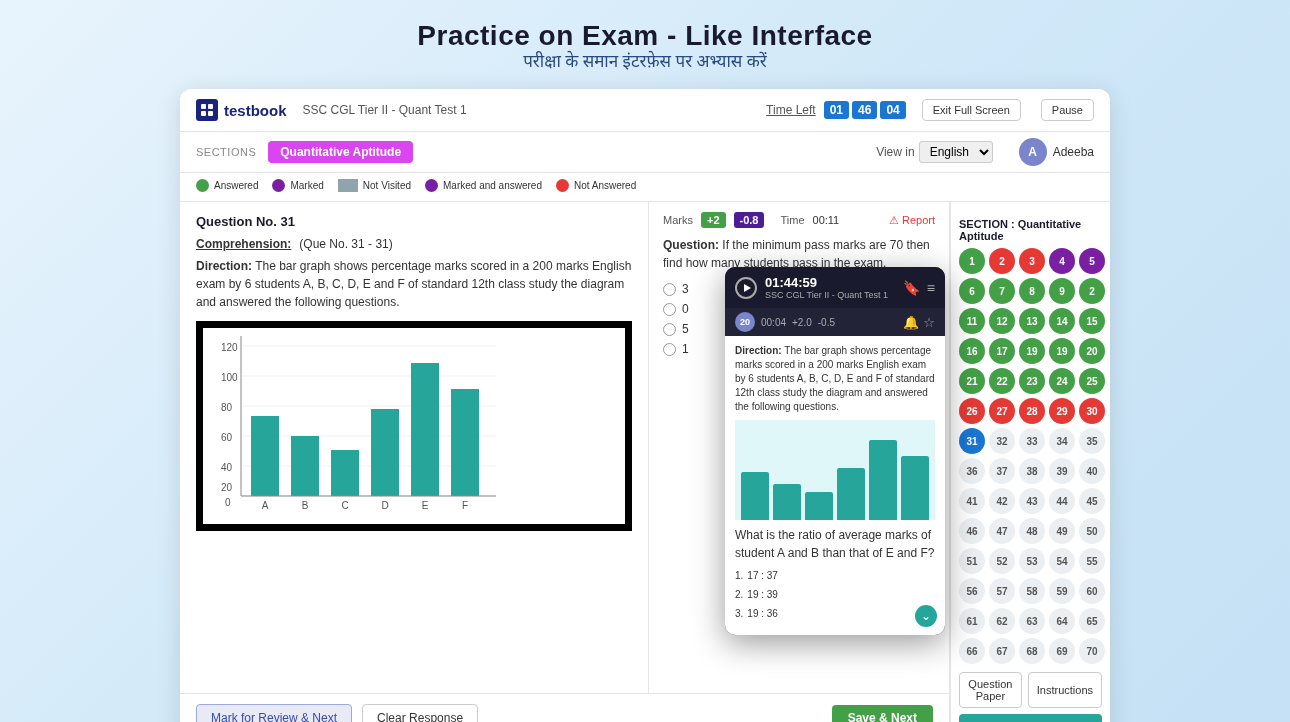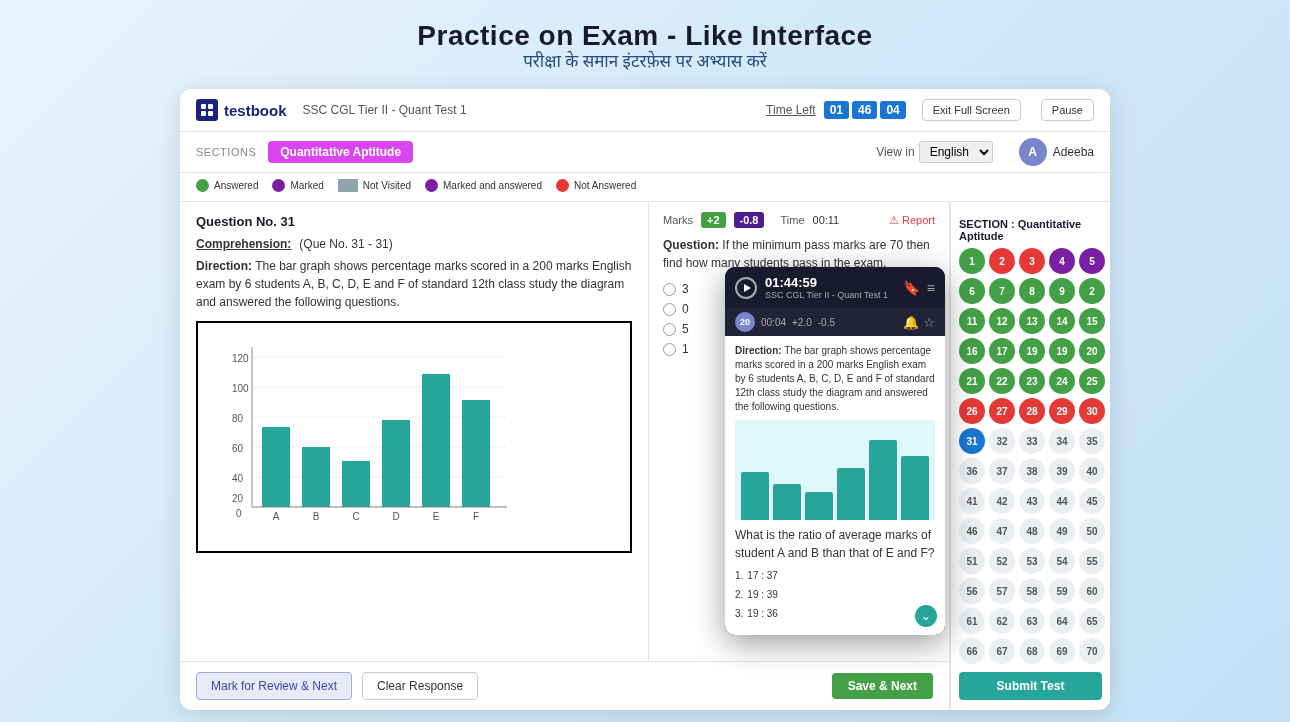--- a/index.html
+++ b/index.html
@@ -206,22 +206,22 @@
       font-size: 12px;
       color: #333;
       line-height: 1.5;
       margin-bottom: 10px;
     }
     .direction-label { font-weight: 700; }
 
     
     .chart-area {
       margin: 8px 0;
-      padding: 24px;
-      border: 2px solid #000000;
+      padding: 8px;
+      border: 7px solid #000000;
     }
     .bar-chart-svg {
       display: block;
     }
 
     
     .right-panel {
       width: 300px;
       padding: 10px 14px;
     }
@@ -822,20 +822,24 @@
             <button class="num-btn num-not-visited">64</button>
             <button class="num-btn num-not-visited">65</button>
             <button class="num-btn num-not-visited">66</button>
             <button class="num-btn num-not-visited">67</button>
             <button class="num-btn num-not-visited">68</button>
             <button class="num-btn num-not-visited">69</button>
             <button class="num-btn num-not-visited">70</button>
           </div>
 
         <div class="sidebar-footer">
+          <div style="display:flex; gap:6px;">
+            <button class="question-paper-btn">Question Paper</button>
+            <button class="instructions-btn">Instructions</button>
+          </div>
           <button class="submit-test-btn">Submit Test</button>
         </div>
       </div>
     </div>
   </div>
 
   <div class="video-popup" style="position:absolute; top:140px; left:calc(50% + 80px);margin-top:38px;">
     <div class="video-header">
       <div class="play-btn-circle">
         <div class="play-icon-tri"></div>

